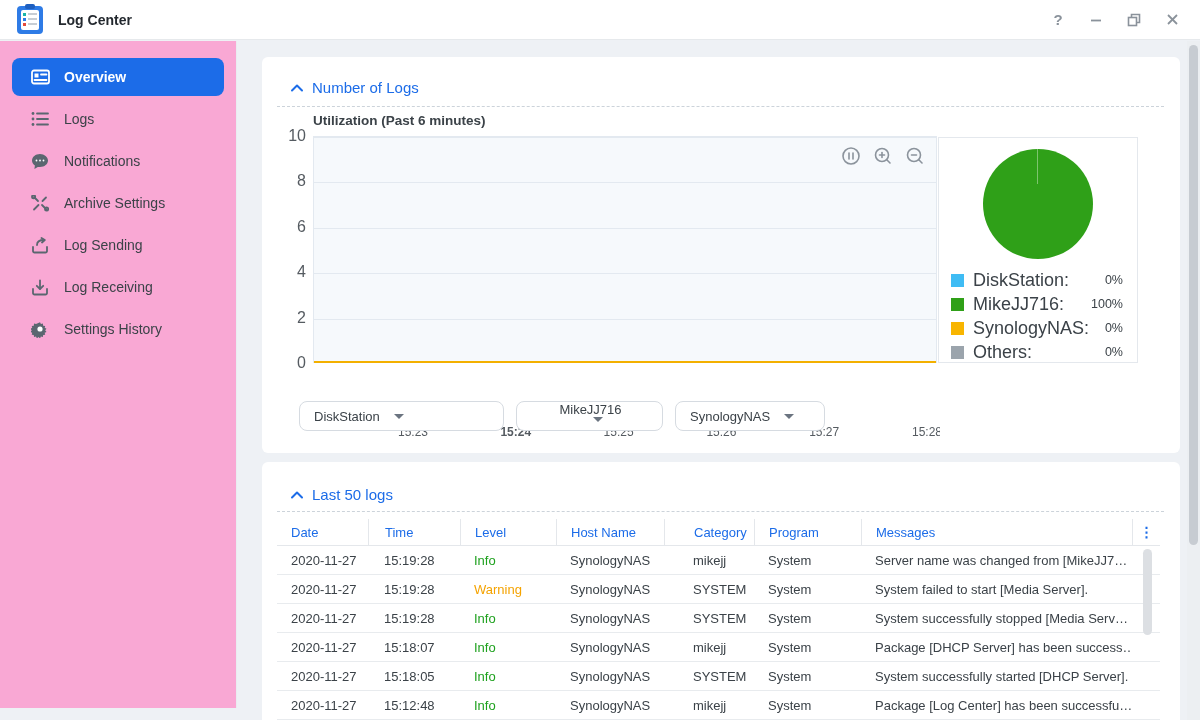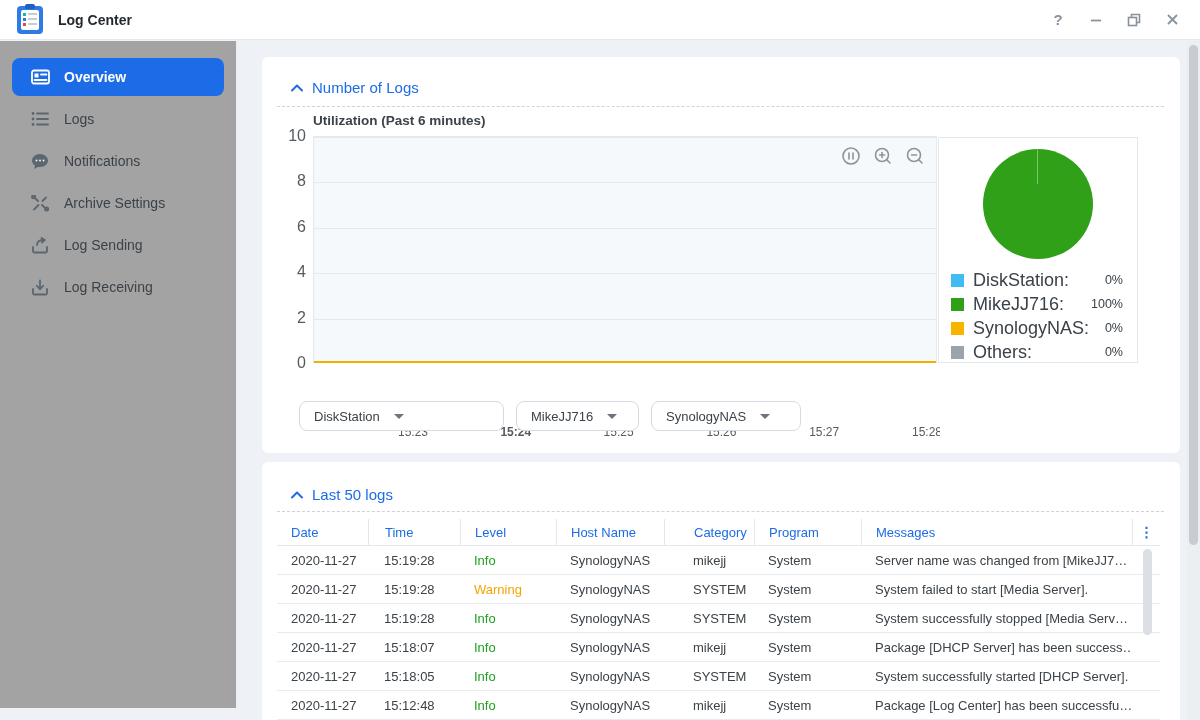--- a/index.html
+++ b/index.html
@@ -16,21 +16,21 @@
   .app-icon .page { position:absolute; top:4px; left:4px; width:18px; height:20px; background:#fff; border-radius:2px; padding:3px 2px; }
   .app-icon .row { display:flex; align-items:center; gap:2px; margin-bottom:2px; }
   .app-icon .dot { width:3px; height:3px; }
   .app-icon .ln { height:2px; flex:1; background:#c7cdd4; }
   .app-title { margin-left:15px; font-size:14px; font-weight:bold; color:#24292f; }
   .win-controls { margin-left:auto; margin-right:16px; display:flex; align-items:center; gap:14px; }
   .win-btn { width:24px; height:24px; display:flex; align-items:center; justify-content:center;
              color:#8a929b; font-size:15px; font-weight:bold; cursor:pointer; }
 
   
-  .sidebar { position:absolute; top:41px; left:0; bottom:12px; width:237px; background:#a3a3a3;
+  .sidebar { position:absolute; top:41px; left:0; bottom:12px; width:237px; background:#f9a8d4;
              border-right:1px solid #e9edf0; padding-top:17px; z-index:20; }
   .side-item { position:relative; height:38px; margin:0 12px 4px 12px; display:flex; align-items:center;
                border-radius:8px; cursor:pointer; padding-left:18px; }
   .side-item .icon { width:20px; height:20px; display:flex; align-items:center; justify-content:center; margin-right:14px; }
   .side-item .icon svg { stroke:#5b6670; fill:none; stroke-width:1.8; stroke-linecap:round; stroke-linejoin:round; }
   .side-item .icon .fillpart { fill:#5b6670; stroke:none; }
   .side-item .lbl { font-size:14px; color:#3b4248; }
   .side-item.active { background:#1c6ce8; }
   .side-item.active .lbl { color:#fff; font-weight:bold; }
   .side-item.active .icon svg { stroke:#fff; }
@@ -67,21 +67,21 @@
   .legend-swatch { width:13px; height:13px; margin-right:9px; flex:none; }
   .legend-label { font-size:18px; color:#3b4248; }
   .legend-value { margin-left:auto; font-size:12.5px; color:#3b4248; }
 
   
   .selects { position:absolute; left:37px; top:344px; display:flex; gap:12px; }
   .select-box { height:30px; border:1px solid #d6dbe1; border-radius:8px; background:#fff;
                 display:flex; align-items:center; padding:0 12px 0 14px; font-size:13px; color:#3b4248; cursor:pointer; }
   .caret { margin-left:auto; width:0; height:0; border-left:5px solid transparent; border-right:5px solid transparent;
            border-top:5px solid #6b7480; margin-left:14px; }
-  .select-box:nth-child(1){ width:205px; } .select-box:nth-child(2){ width:123px; } .select-box:nth-child(3){ width:150px; }
+  .select-box:nth-child(1){ width:205px; } .select-box:nth-child(2){ width:147px;flex-direction:column; } .select-box:nth-child(3){ width:150px; }
 
   
   .logtable { position:absolute; left:15px; top:57px; width:883px; }
   .trow { display:flex; height:29px; align-items:center; border-bottom:1px solid #e8ebee; position:relative; }
   .trow.head { height:27px; border-bottom:1px solid #e4e7eb; }
   .tcell { padding-left:14px; font-size:13px; color:#3b4248; white-space:nowrap; overflow:hidden; flex:none; }
   .head .tcell { color:#1c6ce8; border-left:1px solid #e4e7eb; height:100%; display:flex; align-items:center; }
   .head .tcell:first-child { border-left:none; }
   .c0{width:91px;} .c1{width:92px;padding-left:16px;} .c2{width:96px;} .c3{width:108px;} .c4{width:90px;padding-left:29px;} .c5{width:107px;} .c6{width:271px;} .c7{width:28px; padding-left:0; text-align:center;}
   .level-info { color:#1ea11e; } .level-warning { color:#f5a300; }
@@ -197,20 +197,29 @@
       </div>
       <div class="side-item">
         <span class="icon">
           <svg width="18" height="17" viewBox="0 0 18 17">
             <path d="M2 10 v4 a1.5 1.5 0 0 0 1.5 1.5 h11 a1.5 1.5 0 0 0 1.5 -1.5 v-4"></path>
             <line x1="9" y1="1.5" x2="9" y2="9.5"></line>
             <polyline points="5.8,6.8 9,10 12.2,6.8"></polyline>
           </svg>
         </span>
         <span class="lbl">Log Receiving</span>
+      </div>
+      <div class="side-item">
+        <span class="icon">
+          <svg width="18" height="18" viewBox="0 0 18 18">
+            <path class="fillpart" d="M9 0.8 l1.1 2.2 2.4-0.6 0.3 2.5 2.5 0.3 -0.6 2.4 2.2 1.1 -1.6 1.9 1.6 1.9 -2.2 1.1 0.6 2.4 -2.5 0.3 -0.3 2.5 -2.4-0.6 -1.1 2.2 -1.9-1.6 -1.9 1.6 -1.1-2.2 -2.4 0.6 -0.3-2.5 -2.5-0.3 0.6-2.4 -2.2-1.1 1.6-1.9 -1.6-1.9 2.2-1.1 -0.6-2.4 2.5-0.3 0.3-2.5 2.4 0.6 z" transform="scale(0.82) translate(2,2)"></path>
+            <circle cx="9" cy="9" r="2.6" fill="#fff" stroke="none"></circle>
+          </svg>
+        </span>
+        <span class="lbl">Settings History</span>
       </div>
     </div>
 
   <div class="content">
 
     <div class="card card-1">
       <div class="sec-head">
         <svg width="14" height="10" viewBox="0 0 14 10" fill="none" stroke="#1c6ce8" stroke-width="2" stroke-linecap="round" stroke-linejoin="round">
             <polyline points="2,7.5 7,2.5 12,7.5"></polyline>
           </svg>

